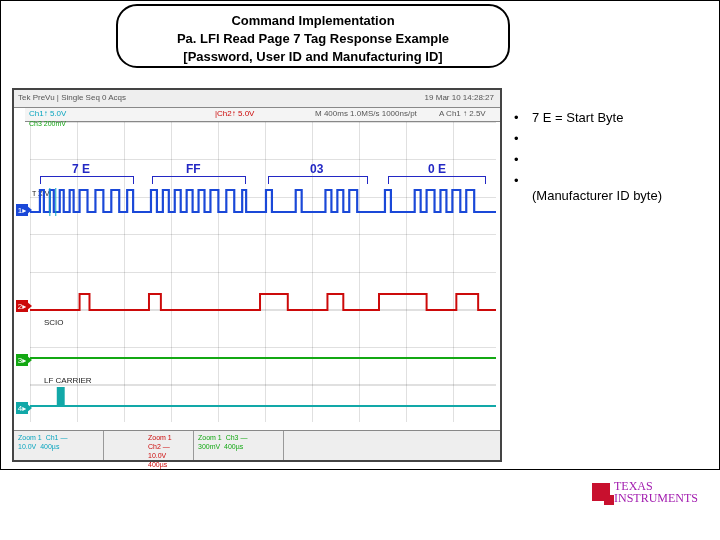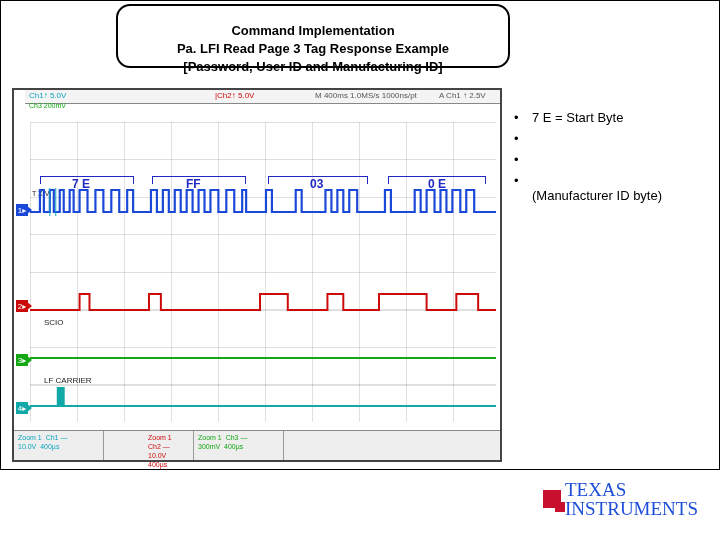--- a/index.html
+++ b/index.html
@@ -1,62 +1,66 @@
 <!DOCTYPE html>
 <html><head>
 <meta charset="utf-8">
 <style>
   * { box-sizing: border-box; margin: 0; padding: 0; }
   body { width: 720px; height: 540px; font-family: Arial, sans-serif; position: relative; background: #fff; }
   .slide-border { position: absolute; top: 0; left: 0; width: 720px; height: 470px; border: 1px solid #000; }
-  .title-box { position: absolute; top: 4px; left: 116px; width: 394px; height: 64px; border: 2px solid #000; border-radius: 14px; text-align: center; padding: 16px 10px; font-weight: bold; font-size: 13px; line-height: 1.4; }
+  .title-box { position: absolute; top: 4px; left: 116px; width: 394px; height: 64px; border: 2px solid #000; border-radius: 21px; text-align: center; padding: 6px 10px; font-weight: bold; font-size: 13px; line-height: 1.4; }
   .scope { position: absolute; top: 88px; left: 12px; width: 490px; height: 374px; border: 2px solid #444; background: #fff; }
   .scope-top { height: 18px; background: #eee; border-bottom: 1px solid #888; font-size: 8px; position: relative; }
   .scope-top span { position: absolute; top: 3px; }
   .scope-sub { height: 14px; background: #f4f4f4; border-bottom: 1px solid #888; font-size: 8px; position: relative; margin-left: 11px; }
   .scope-sub span { position: absolute; top: 1px; }
   .scope-grid { position: absolute; top: 32px; left: 16px; right: 4px; height: 300px; }
   .grid-bg { position: absolute; inset: 0; background-image:
     repeating-linear-gradient(to right, rgba(0,0,0,0.12) 0 1px, transparent 1px 47px),
     repeating-linear-gradient(to bottom, rgba(0,0,0,0.12) 0 1px, transparent 1px 37.5px);
   }
   .ch-marker { position: absolute; left: -14px; width: 12px; height: 12px; display: flex; align-items: center; justify-content: center; font-size: 8px; color: #fff; }
   .m1 { top: 82px; background: #1a48d8; } .m2 { top: 178px; background: #cc0a0a; }
   .m3 { top: 232px; background: #13a813; } .m4 { top: 280px; background: #12a8a8; }
   .arrowr { position: absolute; left: -4px; width: 0; height: 0; border-top: 5px solid transparent; border-bottom: 5px solid transparent; }
   .a1 { top: 83px; border-left: 6px solid #1a48d8; } .a2 { top: 179px; border-left: 6px solid #cc0a0a; }
   .a3 { top: 233px; border-left: 6px solid #13a813; } .a4 { top: 281px; border-left: 6px solid #12a8a8; }
   .trace-lbl { position: absolute; font-size: 8px; color: #222; }
   .bytes { position: absolute; top: 40px; left: 0; right: 0; height: 14px; font-weight: bold; font-size: 12px; color: #2328c4; }
-  .bytes span { position: absolute; margin-top: 15px; }
+  .bytes span { position: absolute; }
   .bracket { position: absolute; top: 54px; height: 8px; border: 1px solid #2328c4; border-bottom: none; }
   svg.waves { position: absolute; top: 60px; left: 0; width: 100%; height: 240px; }
   .scope-bot { position: absolute; bottom: 0; left: 0; right: 0; height: 30px; border-top: 1px solid #888; background: #eee; font-size: 7px; display: flex; }
   .scope-bot .cell { border-right: 1px solid #999; padding: 2px 4px; line-height: 1.3; }
   .bullets { position: absolute; top: 110px; left: 514px; width: 200px; font-size: 13px; }
   .bullets .row { display: flex; margin-bottom: 6px; }
   .bullets .dot { width: 18px; }
   .logo { position: absolute; top: 480px; right: 22px; display: flex; align-items: center; gap: 4px; }
   .ti-chip { width: 18px; height: 18px; background: #c8102e; position: relative; }
   .ti-chip::after { content: ""; position: absolute; right: -4px; bottom: -4px; width: 10px; height: 10px; background: #c8102e; }
-  .ti-name { font-family: "Times New Roman", serif; color: #1d4ed8; font-size: 19px; line-height: 1; }
+  .ti-name { font-family: "Times New Roman", serif; color: #a21caf; font-size: 12px; line-height: 1; }
   .cyan { color: #0aa5bf; } .red { color: #cc0a0a; padding-left: 40px; } .green { color: #13a813; } .grey { color: #555; }
 </style>
 </head>
 <body>
 
 <div class="slide-border"></div>
 
 <div class="title-box">
   <div>Command Implementation</div>
-  <div>Pa. LFI Read Page 3 Tag Response Example</div>
+  <div>Pa. LFI Read Page 7 Tag Response Example</div>
   <div>[Password, User ID and Manufacturing ID]</div>
 </div>
 
 <div class="scope">
+  <div class="scope-top">
+    <span class="grey" style="left:4px">Tek   PreVu | Single Seq        0 Acqs</span>
+    <span class="grey" style="right:6px">19 Mar 10 14:28:27</span>
+  </div>
   <div class="scope-sub">
     <span class="cyan" style="left:4px">Ch1↑  5.0V</span>
     <span class="red" style="left:150px">|Ch2↑  5.0V</span>
     <span class="grey" style="left:290px">M 400ms  1.0MS/s  1000ns/pt</span>
     <span class="grey" style="left:414px">A Ch1 ↑ 2.5V</span>
     <span class="green" style="left:4px;top:12px;position:absolute;font-size:7px">Ch3  200mV</span>
   </div>
 
   <div class="scope-grid">
     <div class="grid-bg"></div>

